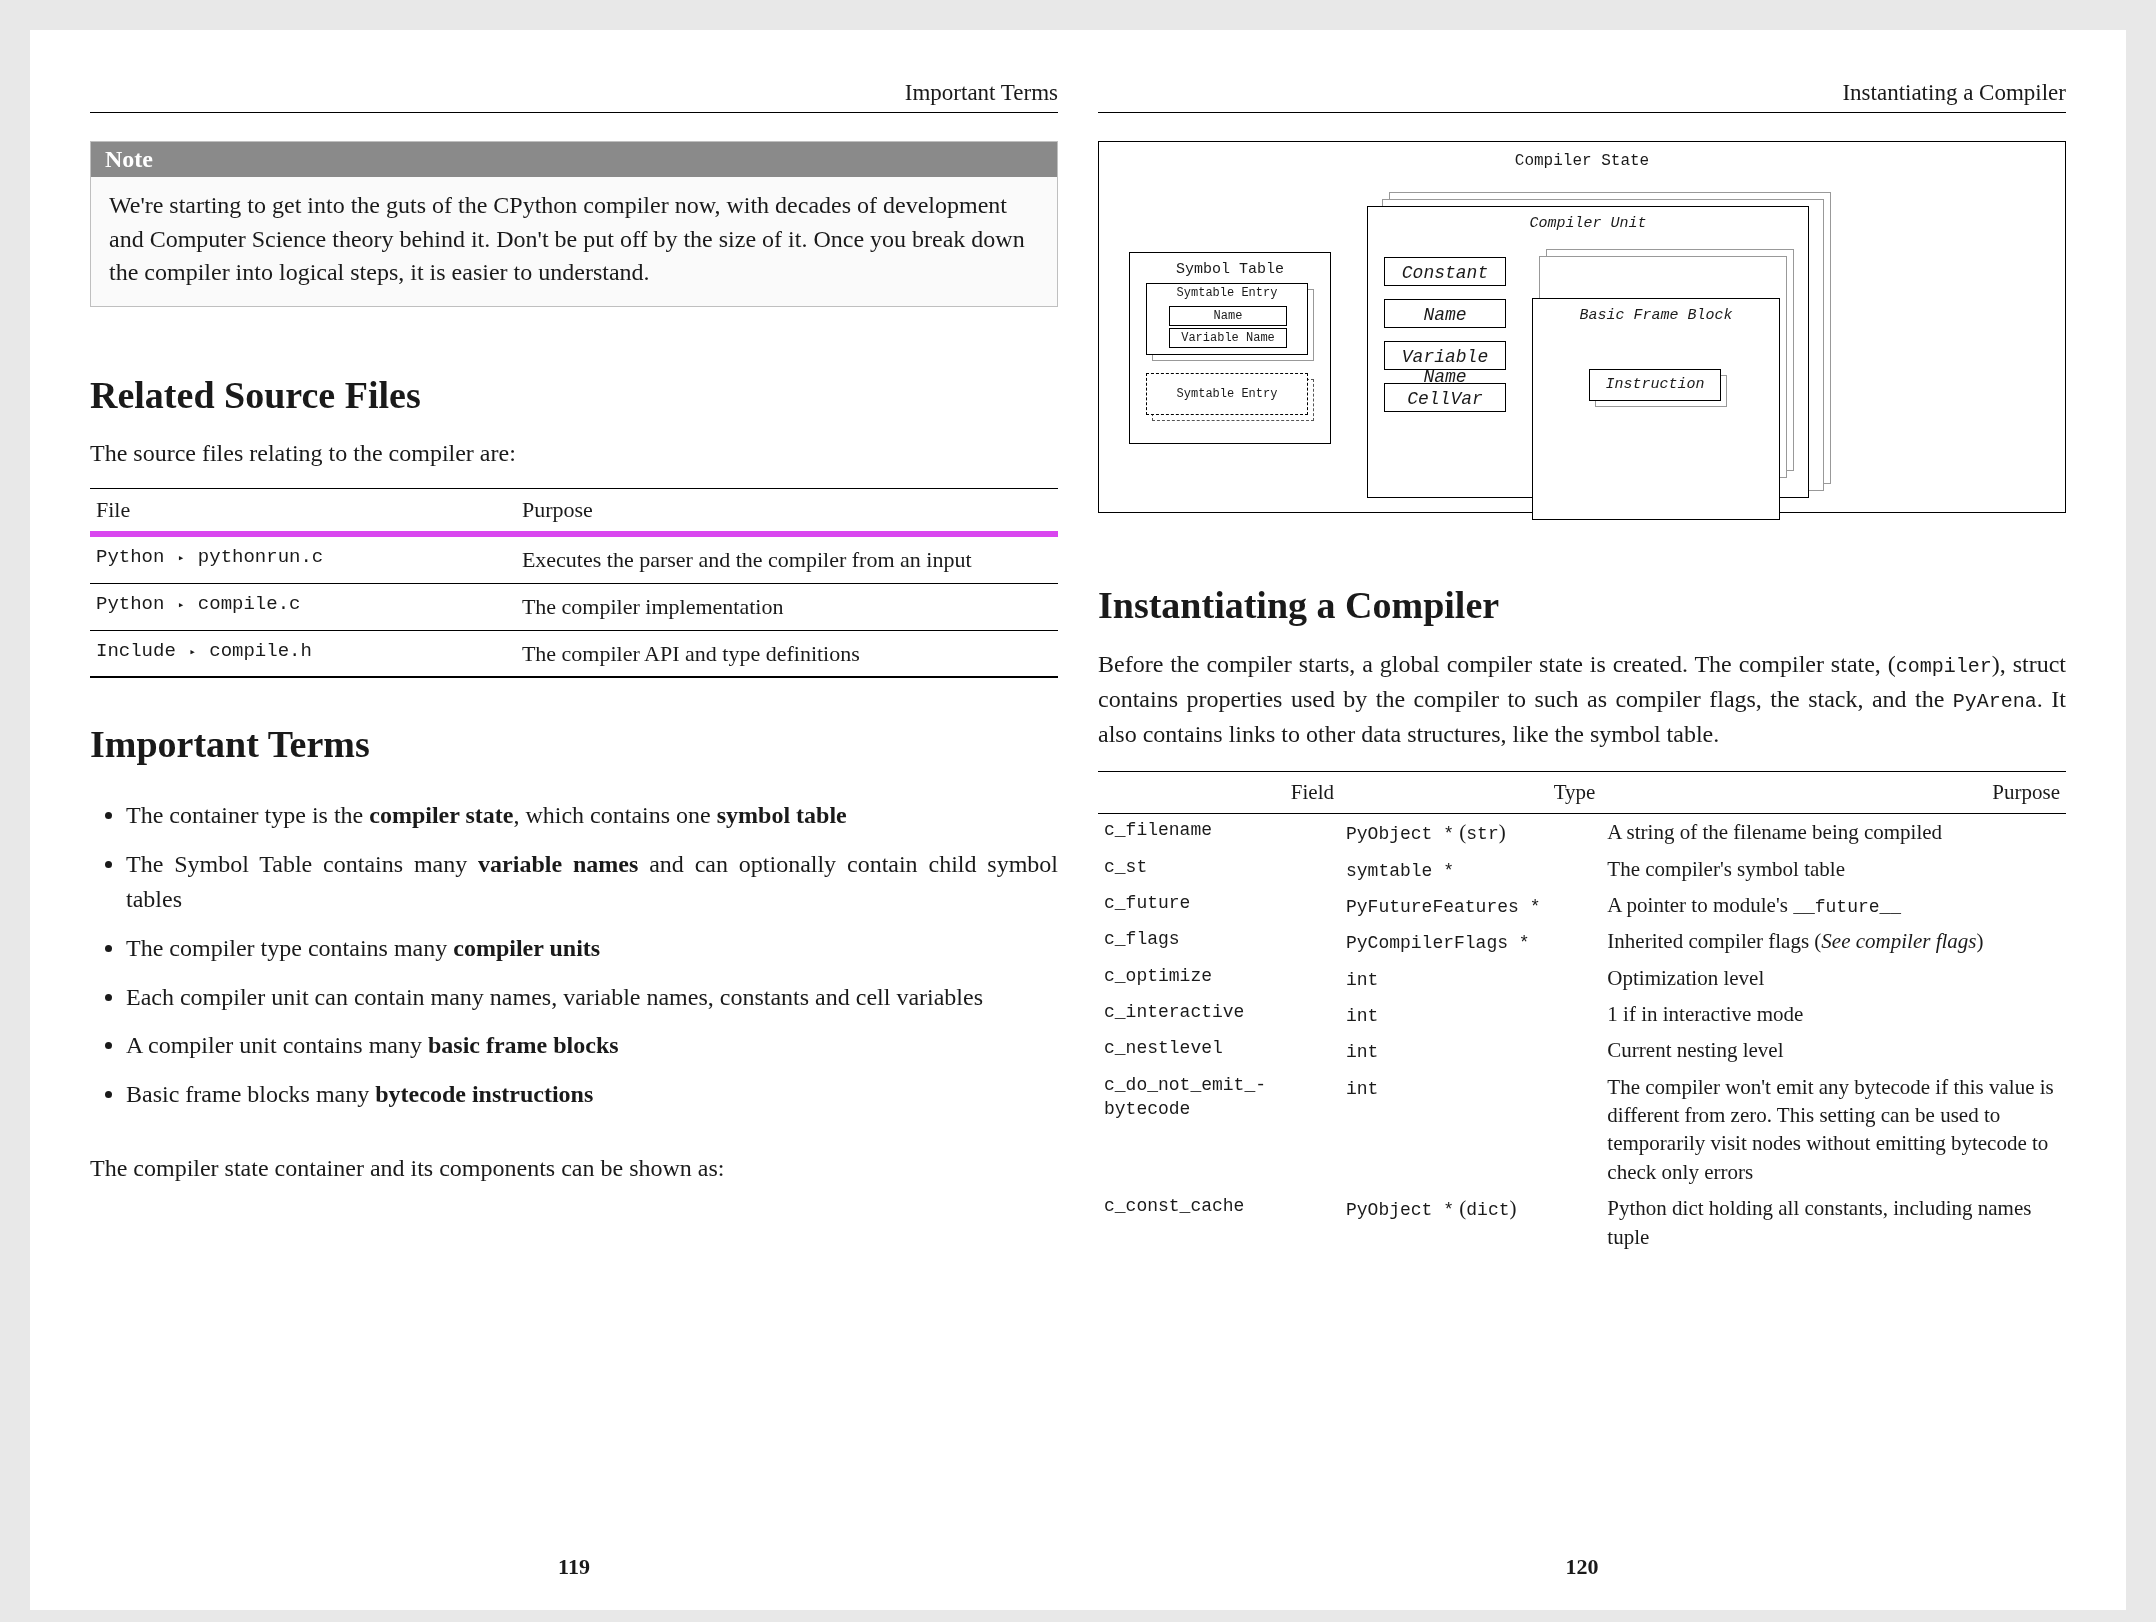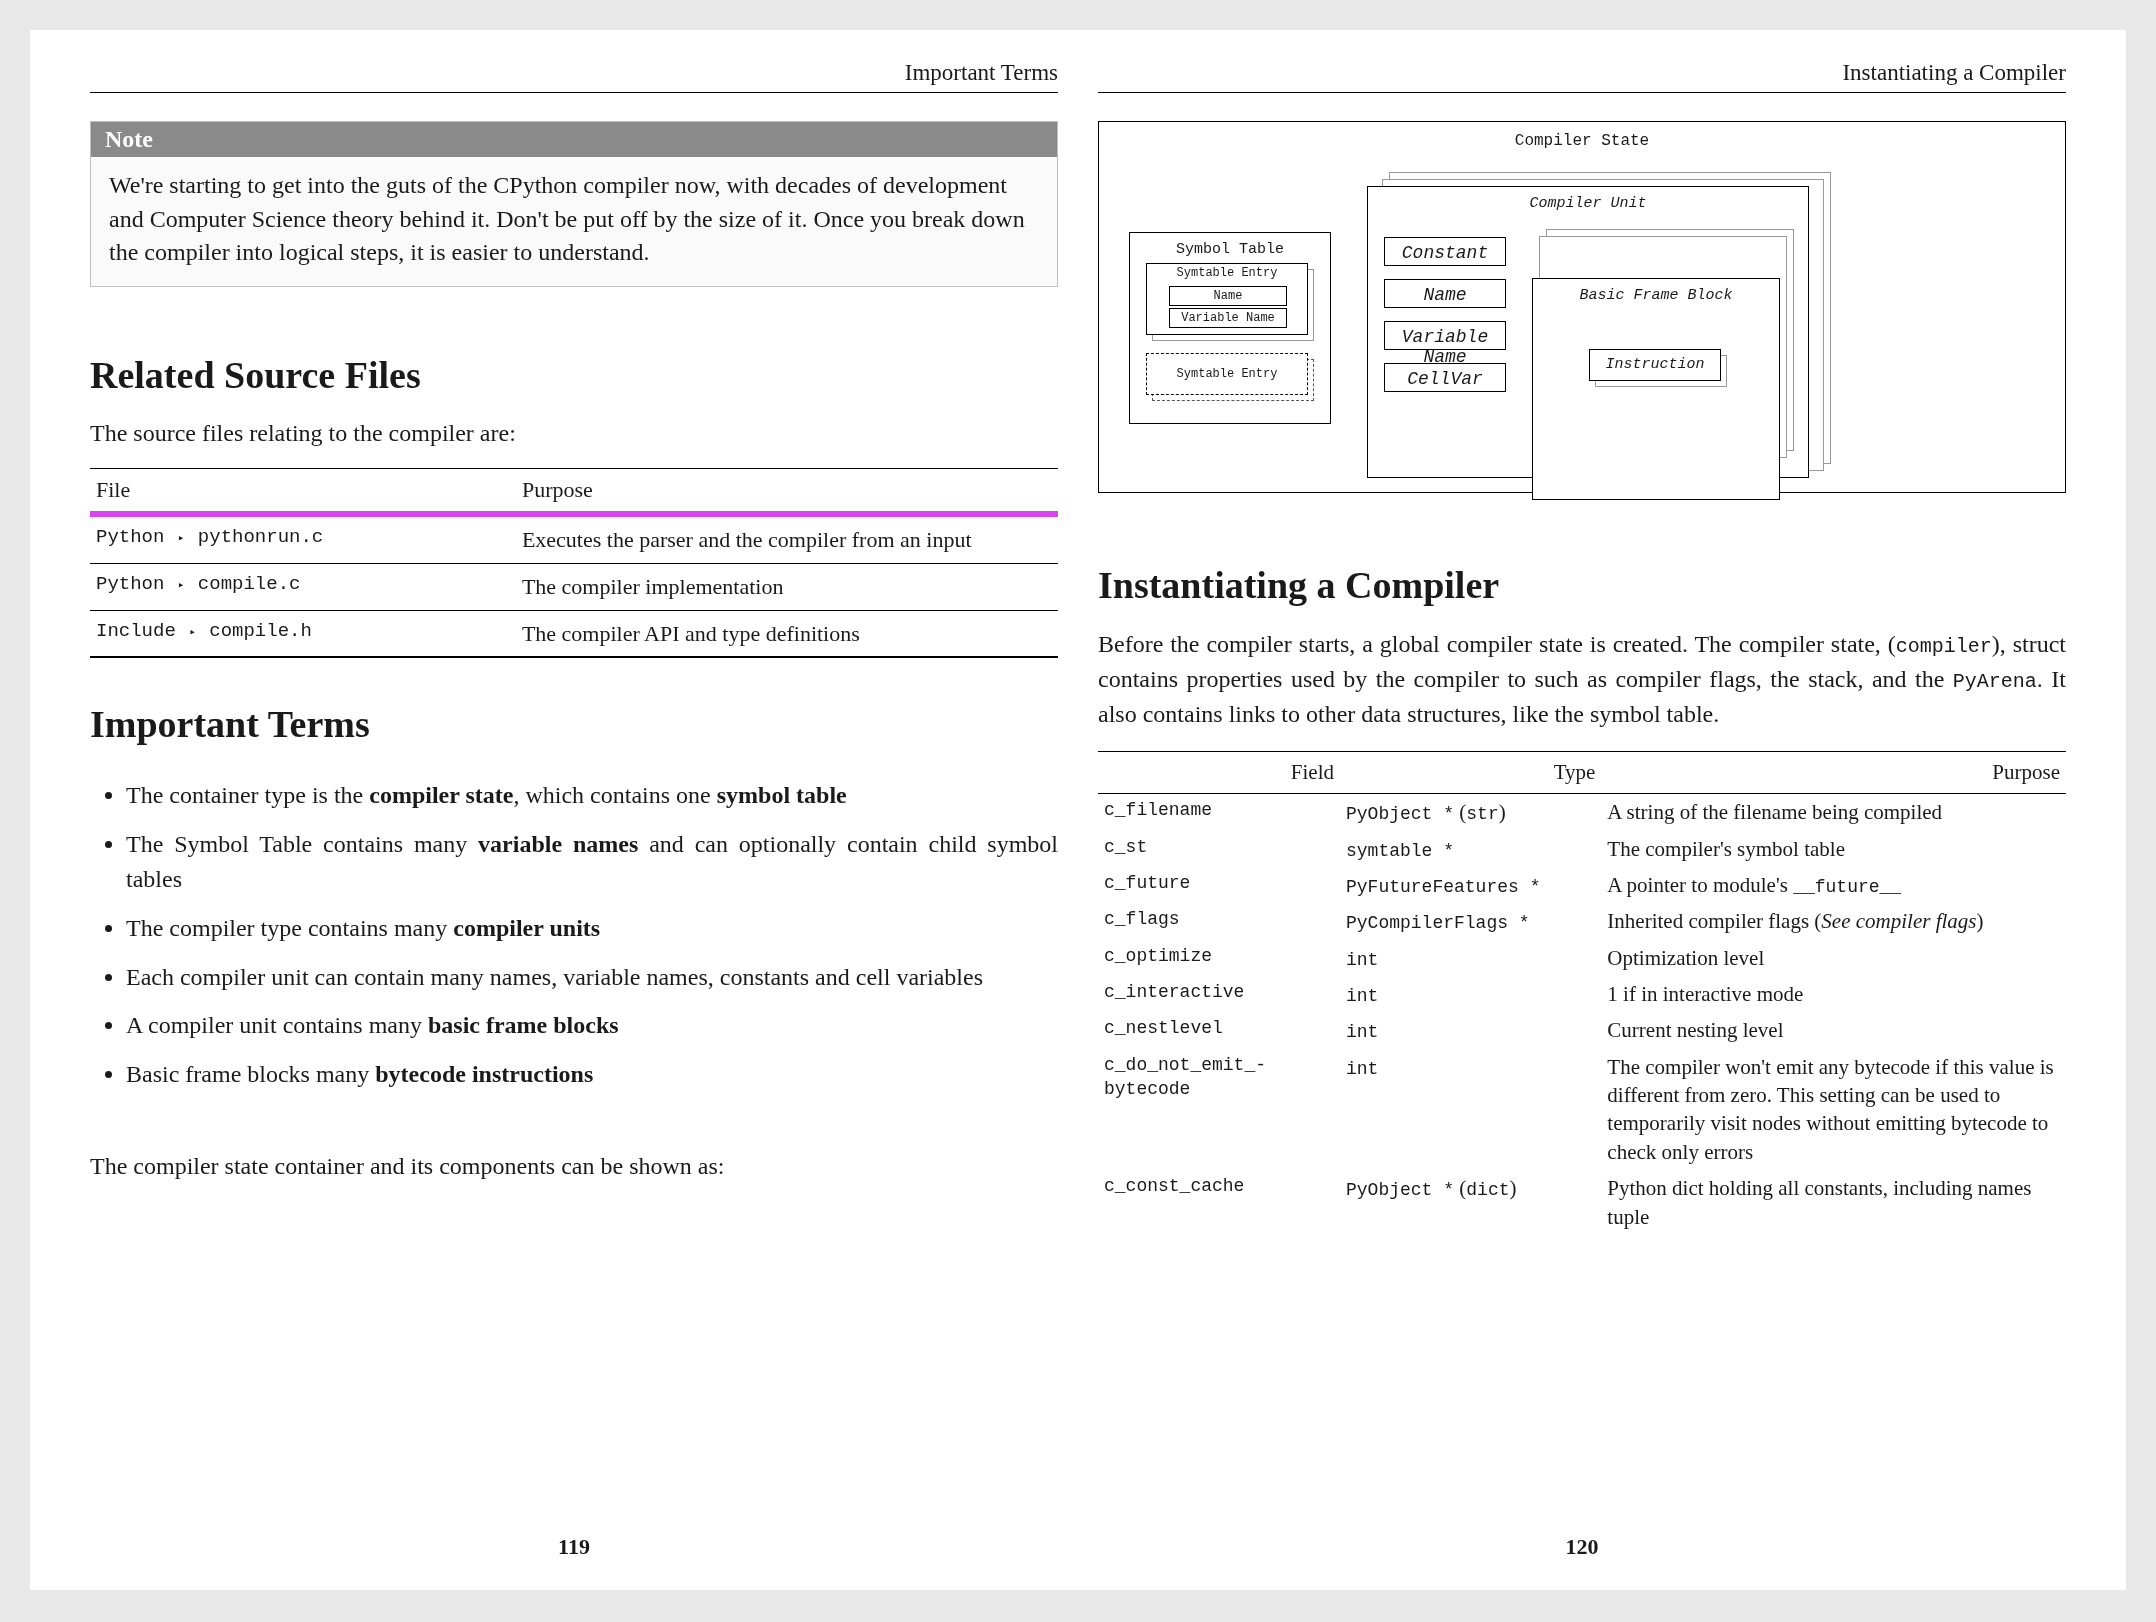--- a/index.html
+++ b/index.html
@@ -8,21 +8,21 @@
     background: #e8e8e8;
     font-family: Georgia, 'Times New Roman', serif;
     color: #1a1a1a;
   }
   .spread {
     display: flex;
     gap: 40px;
     max-width: 2096px;
     margin: 0 auto;
     background: #fff;
-    padding: 30px 60px 30px 60px;
+    padding: 50px 60px 30px 60px;
     box-sizing: border-box;
   }
   .page {
     flex: 1;
     display: flex;
     flex-direction: column;
     min-height: 1500px;
     position: relative;
   }
   .page-header {
@@ -193,21 +193,21 @@
 
     <h1 class="section" style="margin-top:44px">Important Terms</h1>
     <ul class="terms" id="terms-list">
         <li>The container type is the <b>compiler state</b>, which contains one <b>symbol table</b></li>
         <li>The Symbol Table contains many <b>variable names</b> and can optionally contain child symbol tables</li>
         <li>The compiler type contains many <b>compiler units</b></li>
         <li>Each compiler unit can contain many names, variable names, constants and cell variables</li>
         <li>A compiler unit contains many <b>basic frame blocks</b></li>
         <li>Basic frame blocks many <b>bytecode instructions</b></li>
       </ul>
-    <p class="lead" style="margin-top:20px">The compiler state container and its components can be shown as:</p>
+    <p class="lead" style="margin-top:2px">The compiler state container and its components can be shown as:</p>
 
     <div class="page-number">119</div>
   </div>
 
   <div class="page page-right">
     <div class="page-header">
       <span>Instantiating a Compiler</span>
     </div>
 
     <div class="diagram">

